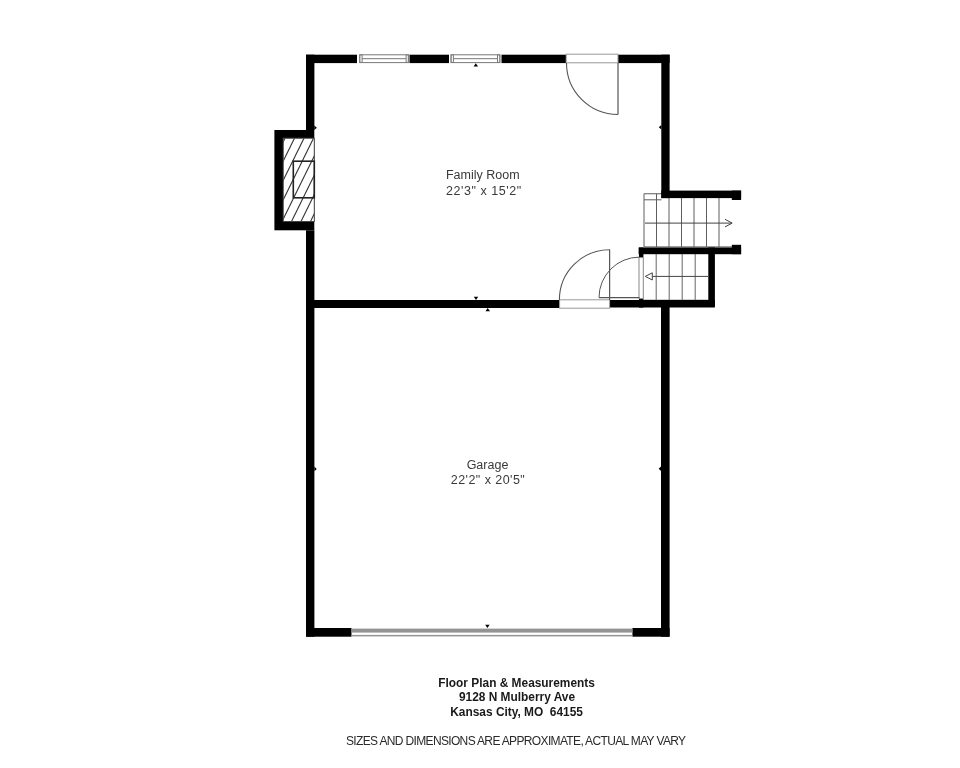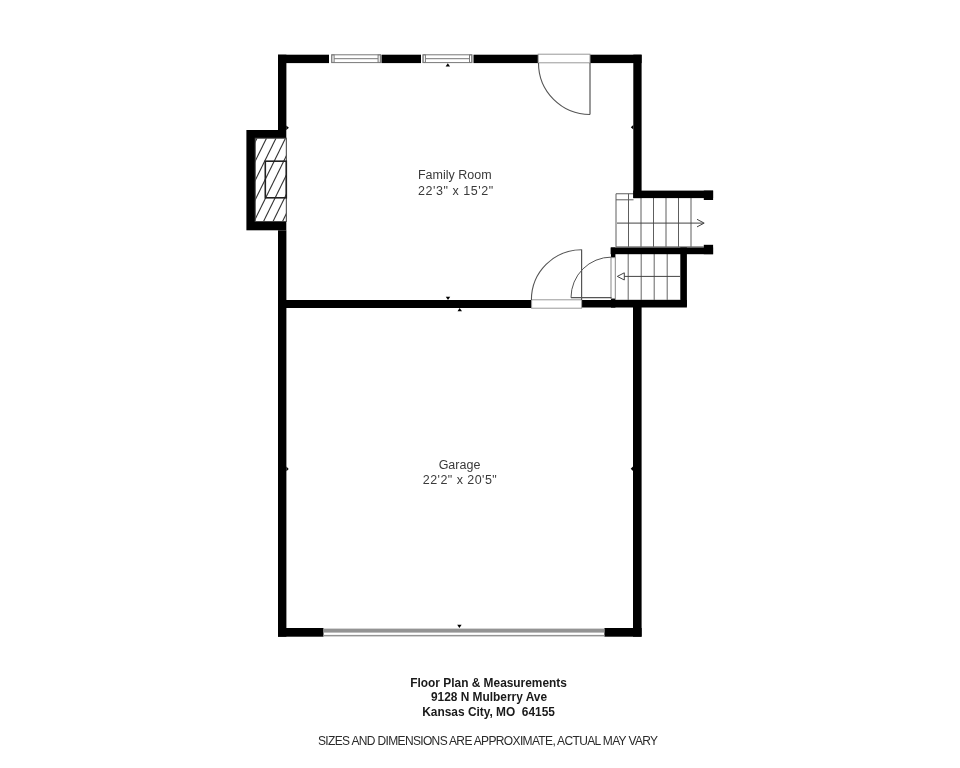--- a/index.html
+++ b/index.html
@@ -1,17 +1,17 @@
 <!DOCTYPE html>
 <html><head>
 <meta charset="utf-8">
 <style>
   html,body{margin:0;padding:0;background:#ffffff;}
   .page{position:relative;width:788px;height:768px;background:#ffffff;overflow:hidden;
-        font-family:"Liberation Sans", sans-serif;}
+        font-family:"Liberation Sans", sans-serif;padding-left:28px;}
 </style>
 </head>
 <body>
 <div class="page">
 <svg width="960" height="768" viewBox="0 0 960 768" xmlns="http://www.w3.org/2000/svg">
 
 <rect x="286" y="63" width="347" height="237" fill="#ffffff"></rect>
 
 <rect x="286.4" y="308" width="346.6" height="320" fill="#ffffff"></rect>
 

